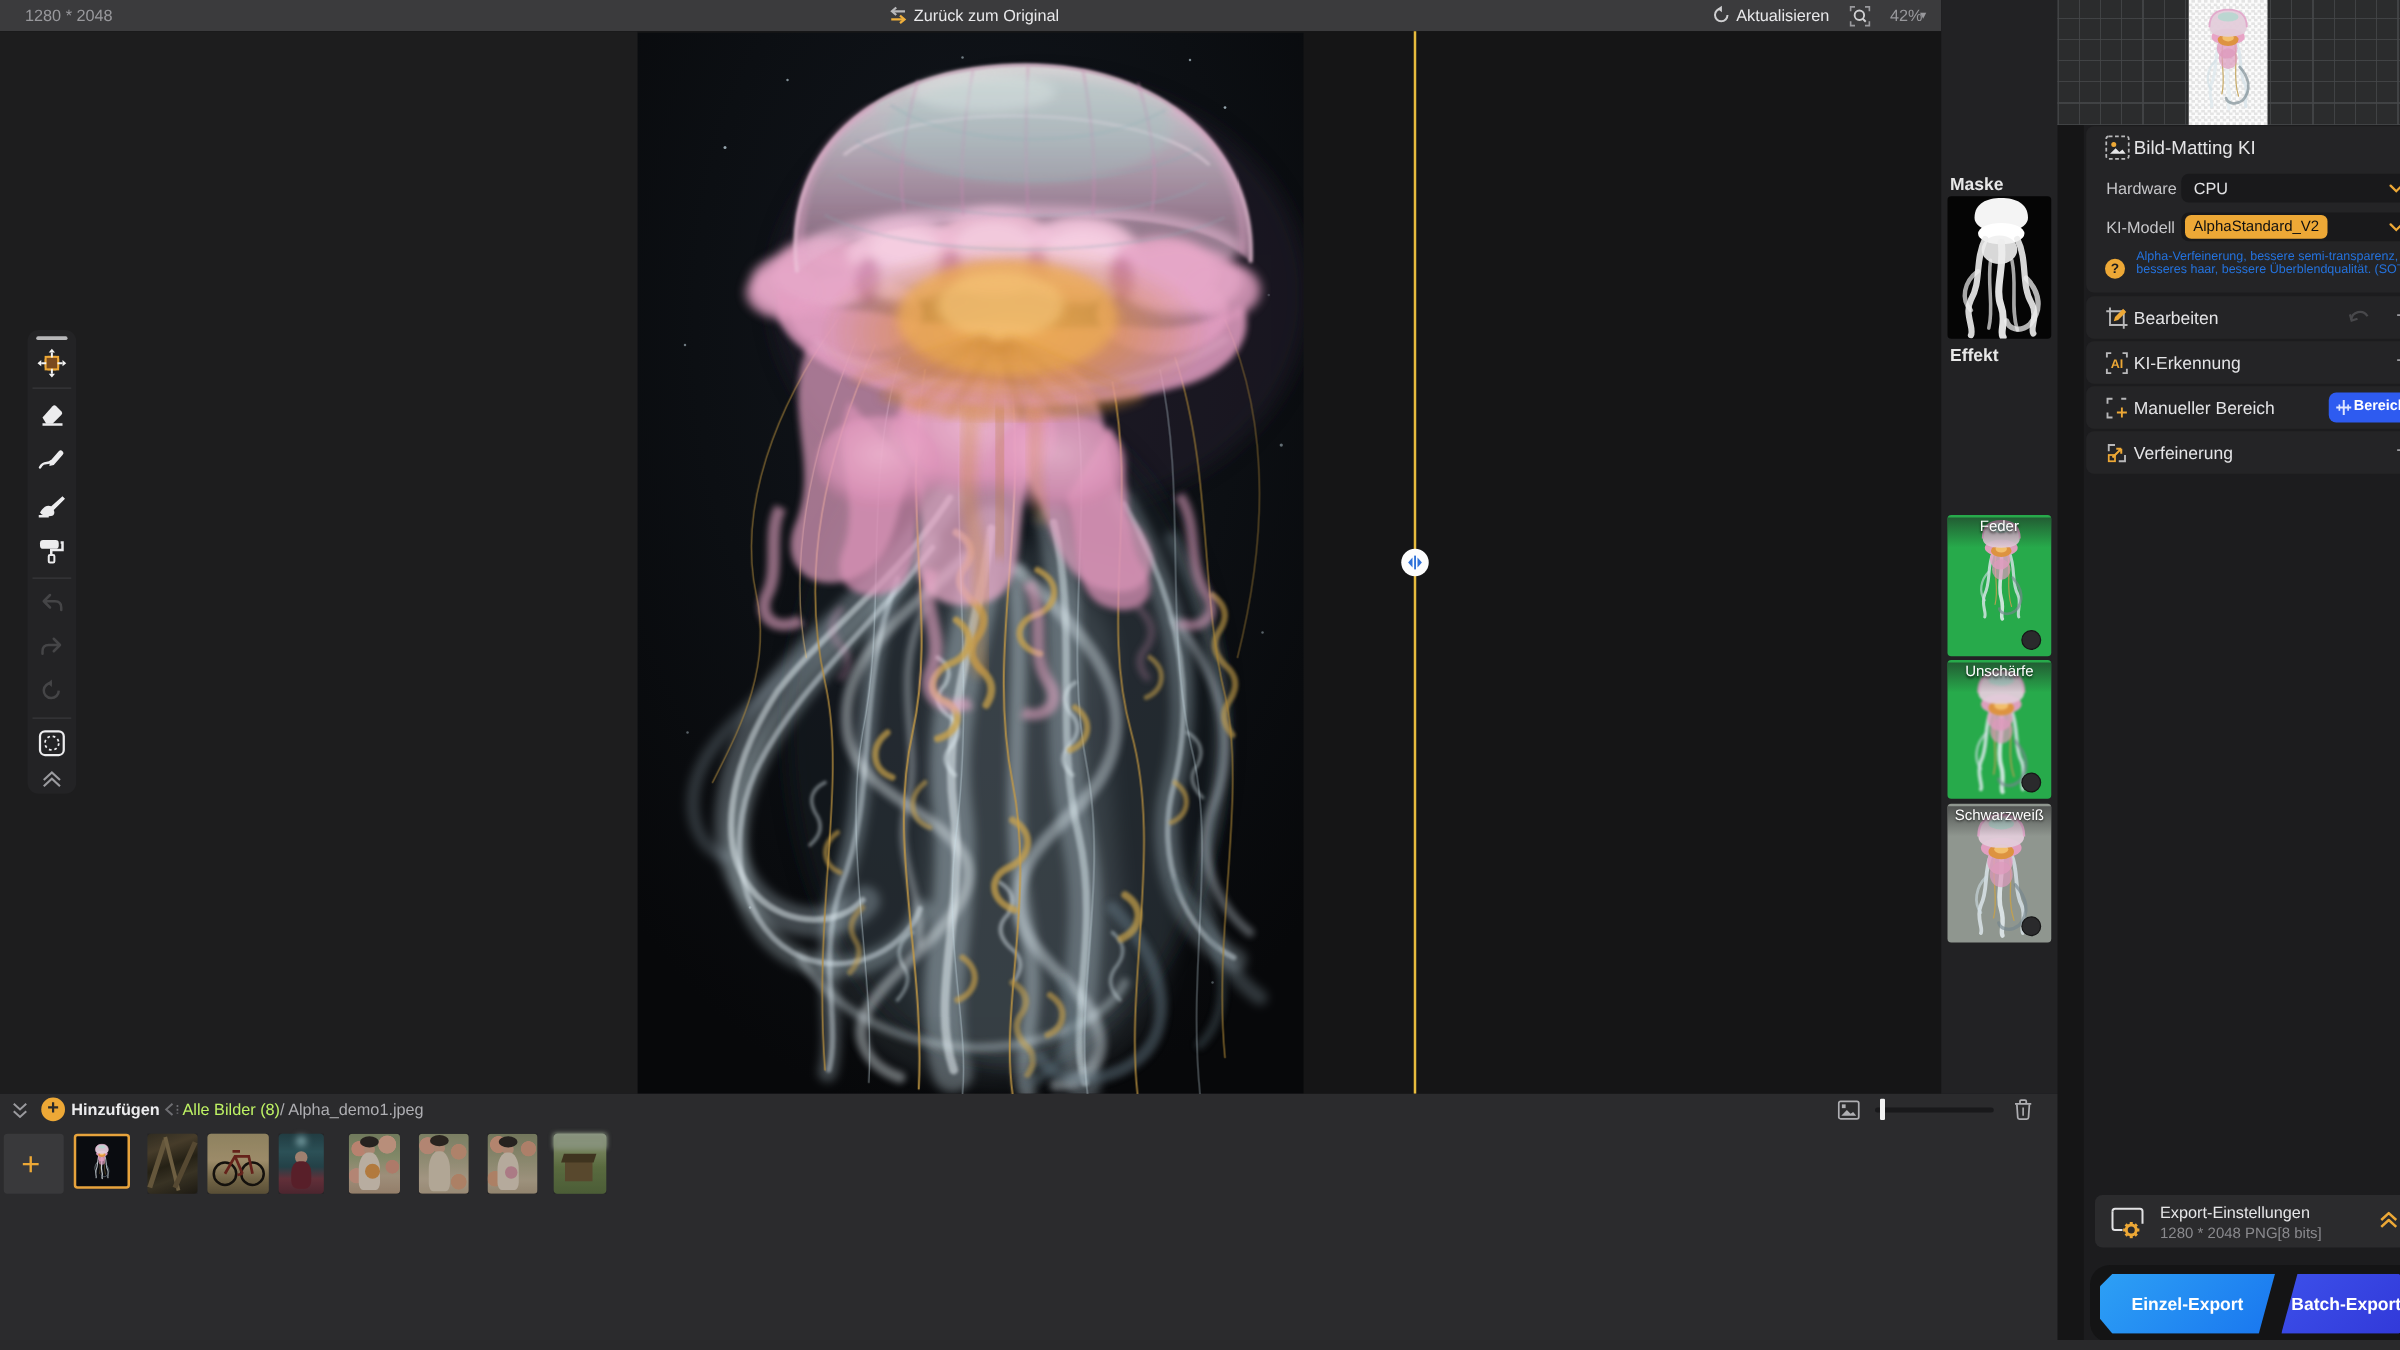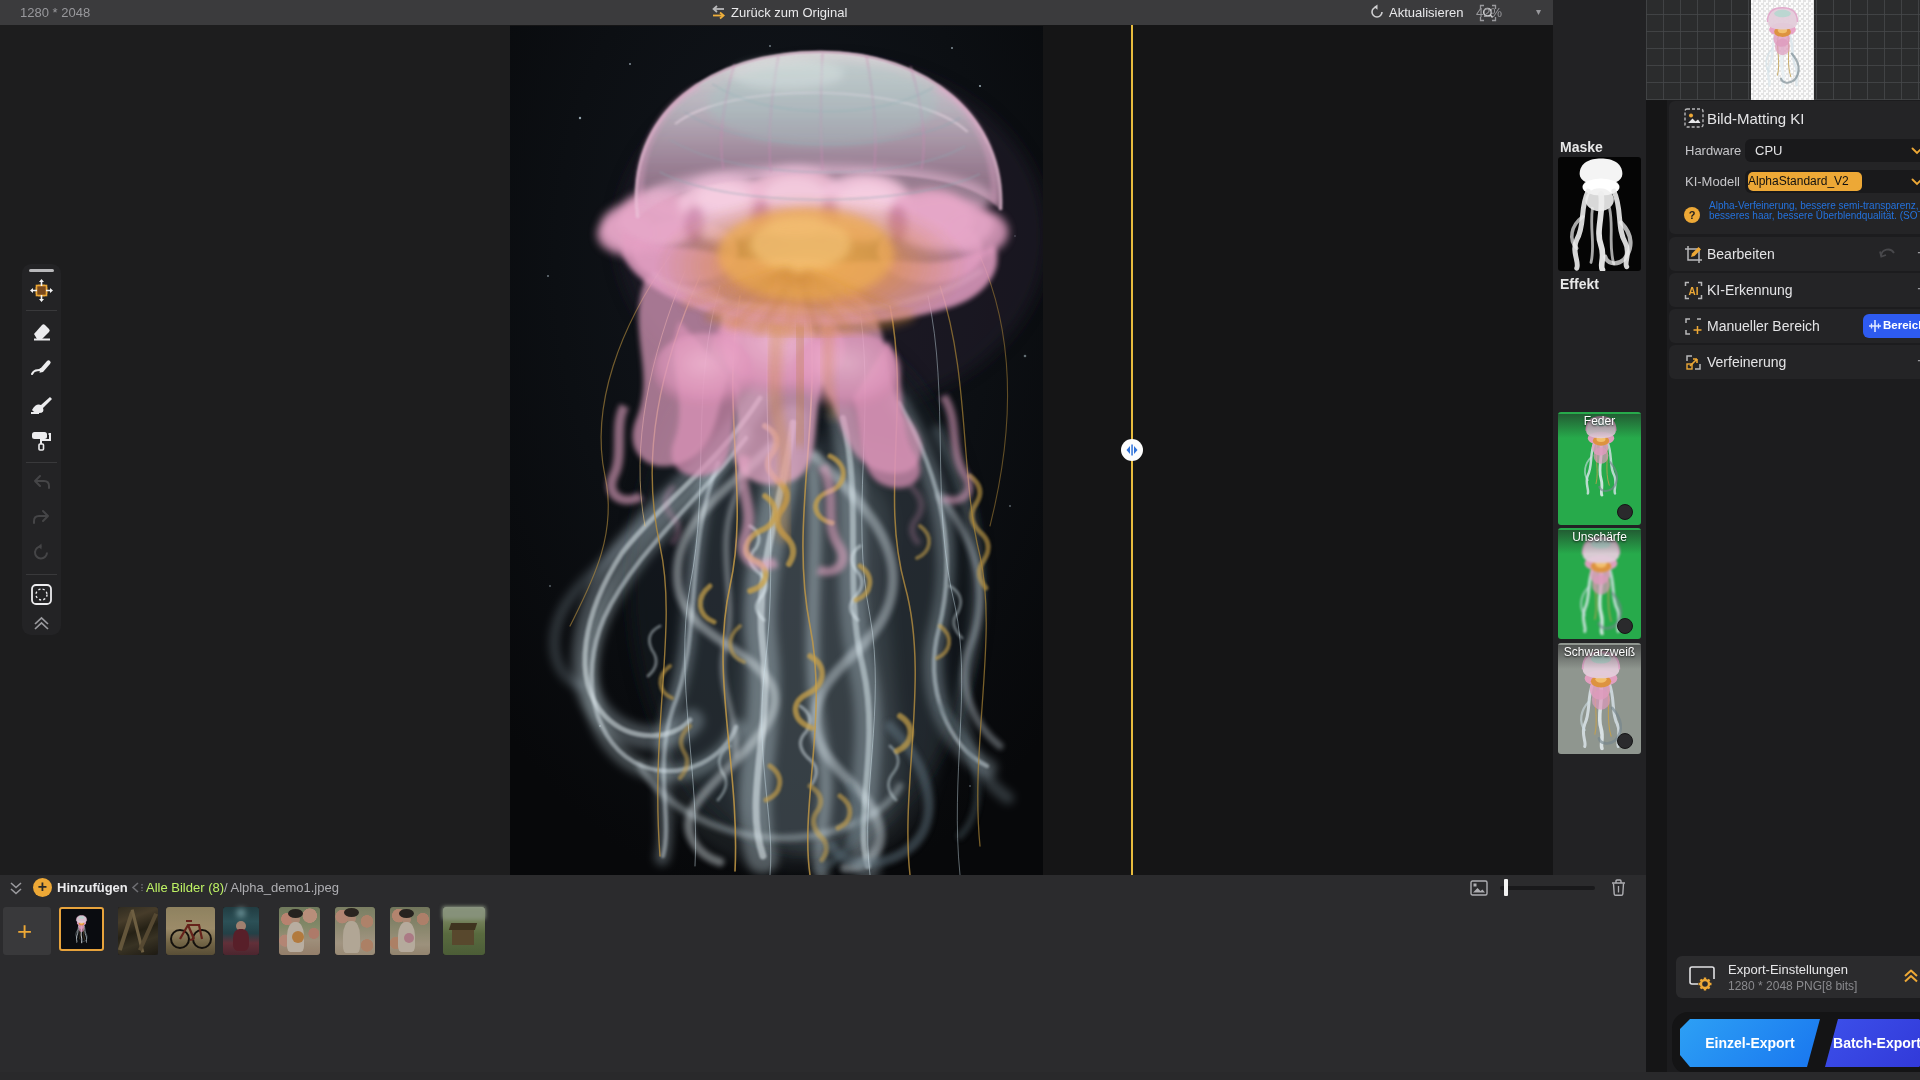--- a/index.html
+++ b/index.html
@@ -66,21 +66,21 @@
       </svg>
     </span>
     <span class="abs" style="left:1389px; top:5px; color:#e9e9eb;">Aktualisieren</span>
     <span class="abs" style="left:1479px; top:4px;">
       <svg width="18" height="18" viewBox="0 0 18 18">
         <path d="M1.5 5 L1.5 1.5 L5 1.5 M13 1.5 L16.5 1.5 L16.5 5 M16.5 13 L16.5 16.5 L13 16.5 M5 16.5 L1.5 16.5 L1.5 13" stroke="#9a9a9e" stroke-width="1.3" fill="none"></path>
         <circle cx="8.5" cy="8.2" r="3.8" stroke="#cfcfd1" stroke-width="1.5" fill="none"></circle>
         <path d="M11.2 11 L13.6 13.4" stroke="#cfcfd1" stroke-width="1.5"></path>
       </svg>
     </span>
-    <span class="abs dim" style="left:1476px; top:5px;">42%</span>
+    <span class="abs dim" style="left:1512px; top:5px;">42%</span>
     <span class="abs dim" style="left:1536px; top:6px; font-size:10px;">▾</span>
   </div>
 
   <div class="abs" id="canvas">
     <div class="abs" id="canvL"></div>
     <div class="abs" id="photo">
       <svg width="533" height="849" viewBox="0 0 533 849">
         <defs>
           <radialGradient id="bgGlow" cx="50%" cy="28%" r="75%">
             <stop offset="0%" stop-color="#12161d"></stop>
@@ -465,21 +465,21 @@
       <div style="position:absolute; left:16px; top:42px; color:#c6c6c9; font-size:13px;">Hardware</div>
       <div style="position:absolute; left:76px; top:38px; width:186px; height:23px; background:#19191b; border-radius:6px;">
         <span style="position:absolute; left:10px; top:4px; color:#e2e2e4; font-size:13px;">CPU</span>
         <svg style="position:absolute; right:8px; top:8px;" width="12" height="8" viewBox="0 0 12 8">
           <path d="M1.5 1.5 L6 6 L10.5 1.5" stroke="#eda836" stroke-width="1.8" fill="none" stroke-linecap="round"></path>
         </svg>
       </div>
       <div style="position:absolute; left:16px; top:73px; color:#c6c6c9; font-size:13px;">KI-Modell</div>
       <div style="position:absolute; left:76px; top:69px; width:186px; height:23px; background:#19191b; border-radius:6px;">
         <div style="position:absolute; left:3px; top:2px; width:114px; height:19px; background:#eda836; border-radius:5px;
-          color:#101010; font-size:12px; text-align:left; line-height:19px;">AlphaStandard_V2</div>
+          color:#101010; font-size:12px; text-align:center; line-height:19px;">AlphaStandard_V2</div>
         <svg style="position:absolute; right:8px; top:8px;" width="12" height="8" viewBox="0 0 12 8">
           <path d="M1.5 1.5 L6 6 L10.5 1.5" stroke="#eda836" stroke-width="1.8" fill="none" stroke-linecap="round"></path>
         </svg>
       </div>
       <div style="position:absolute; left:15px; top:106px; width:16px; height:16px; border-radius:50%; background:#eda836;
         color:#1c1c1e; font-weight:bold; font-size:11px; text-align:center; line-height:16px;">?</div>
       <div style="position:absolute; left:40px; top:100px; color:#2472dd; font-size:10px; line-height:10px; white-space:nowrap;">Alpha-Verfeinerung, bessere semi-transparenz,<br>besseres haar, bessere Überblendqualität. (SOTA)</div>
     </div>
 
     <div class="card" style="top:137px; height:34px;">

